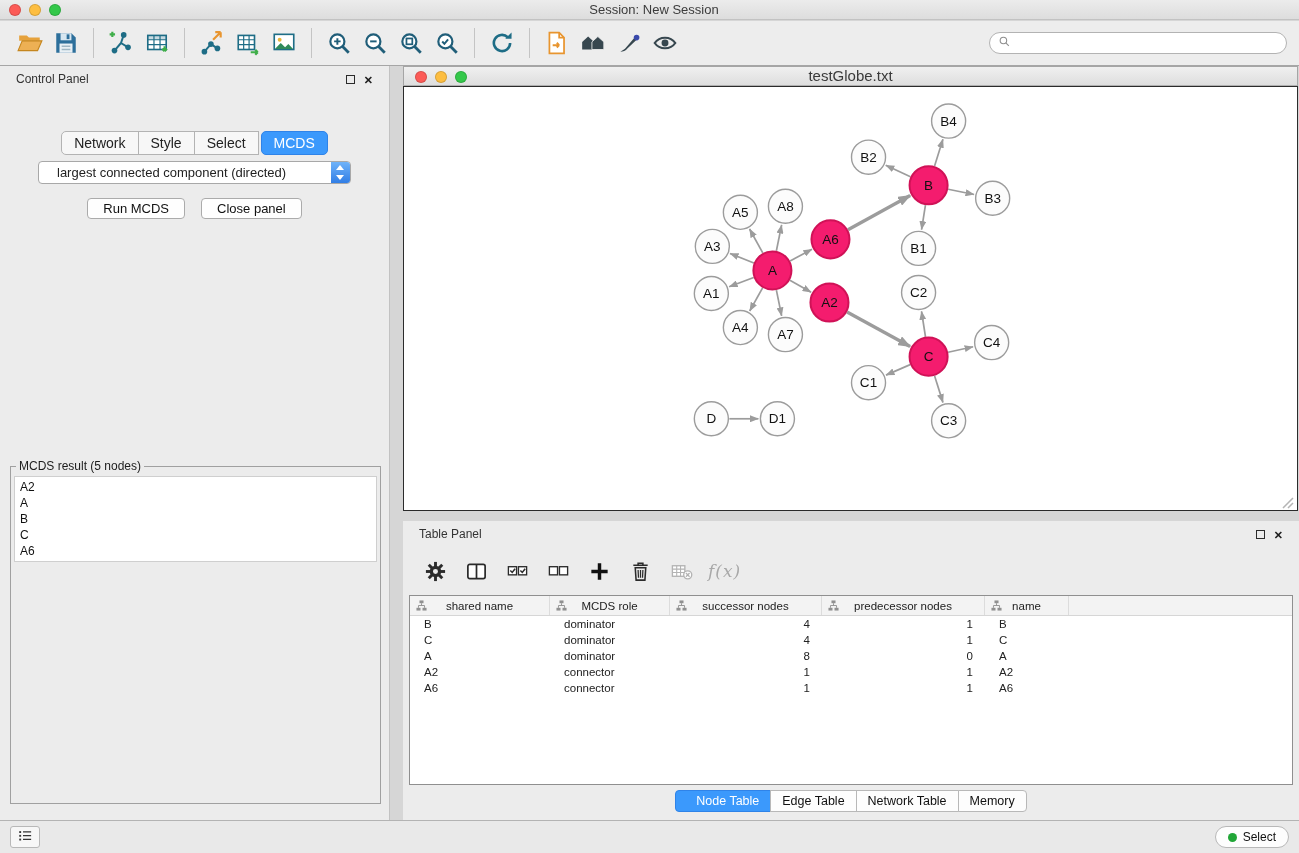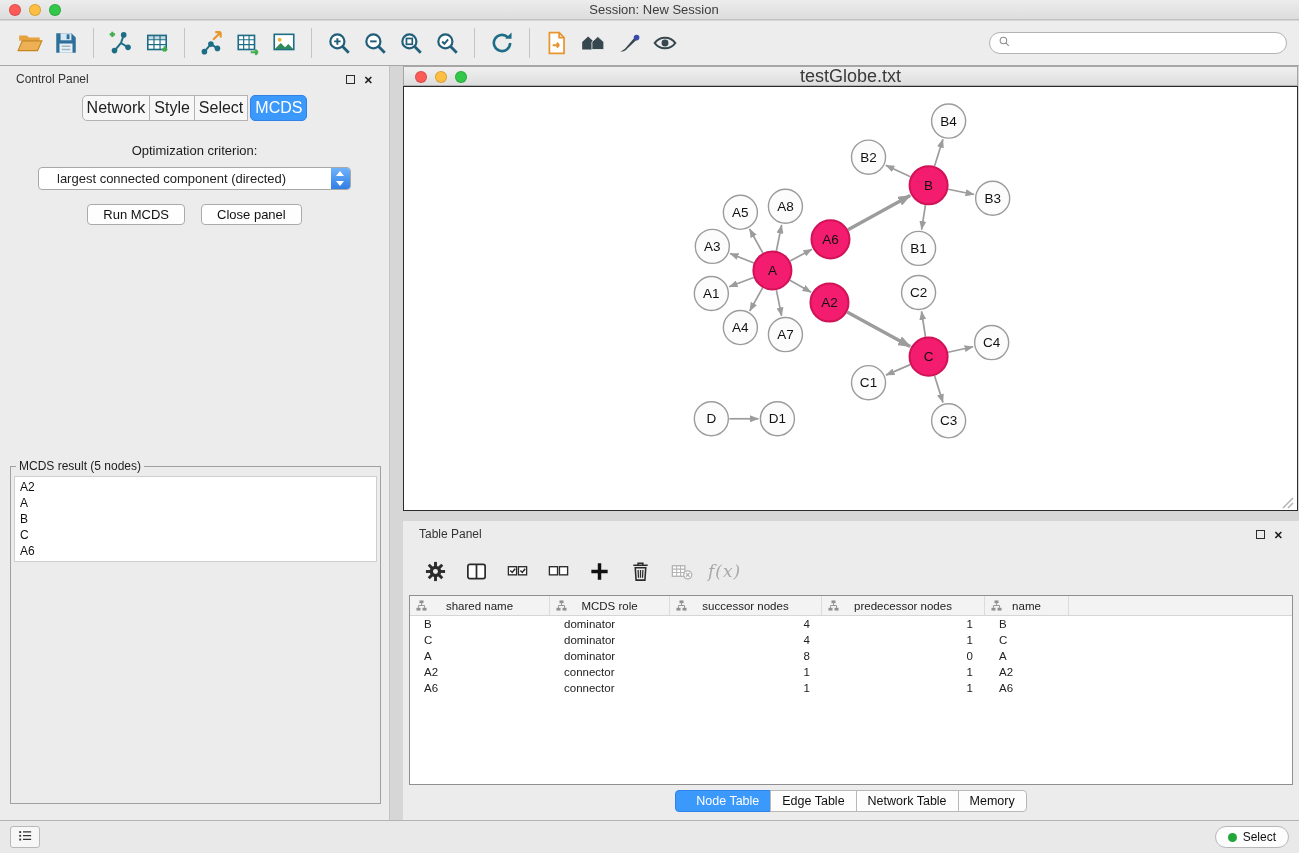--- a/index.html
+++ b/index.html
@@ -29,21 +29,21 @@
   .control-panel { position:absolute; left:0; top:66px; width:390px; height:754px; background:#ececec;
     border-right:1px solid #c2c2c2; display:flex; flex-direction:column; }
   .panel-header { height:26px; display:flex; align-items:center; padding:0 16px;text-align:right; }
   .panel-header .panel-title { font-size:12px; color:#333; }
   .panel-ctrls { margin-left:auto; display:flex; align-items:center; gap:9px; }
   .float-box { width:9px; height:9px; border:1.6px solid #2b2b2b; display:inline-block; }
   .close-x { font-size:15px; font-weight:bold; color:#1c1c1c; line-height:10px; }
   .close-x::before { content:"\2715"; font-size:11px; }
 
   .cp-tabs { display:flex; justify-content:center; margin:3px 0 6px 0; }
-  .cp-tab { padding:3px 4px; font-size:16px; background:#f7f7f7; border:1px solid #b3b3b3; margin-left:-1px; color:#222; }
+  .cp-tab { padding:3px 12px; font-size:14px; background:#f7f7f7; border:1px solid #b3b3b3; margin-left:-1px; color:#222;margin-top:36px; }
   .cp-tab:first-child { border-radius:5px 0 0 5px; margin-left:0; }
   .cp-tab.active { background:#3b99fc; border-color:#2f83e8; color:#fff; border-radius:5px; margin-left:2px; }
 
   .opt-label { text-align:center; font-size:13px; margin:16px 0 9px 0; color:#1c1c1c; }
   .dropdown { margin:0 auto; width:313px; height:23px; background:#fff; border:1px solid #a8a8a8; border-radius:4px;
     display:flex; align-items:center; font-size:13px; padding-left:8px; overflow:hidden; }
   .dropdown .dd-text { white-space:nowrap;padding-left:10px; }
   .stepper { margin-left:auto; width:19px; height:23px; background:linear-gradient(#72b5fa,#2e7ce5);
     border-radius:0 3px 3px 0; position:relative; flex:0 0 19px; }
   .stepper::before, .stepper::after { content:""; position:absolute; left:5px; border-left:4.5px solid transparent; border-right:4.5px solid transparent; }
@@ -55,21 +55,21 @@
 
   .result-fieldset { margin:auto 8px 16px 10px; height:345px; border:1px solid #a0a0a0; padding:3px; background:#ececec; }
   .result-fieldset legend { font-size:12px; padding:0 3px; margin-left:2px; color:#1c1c1c; }
   .result-inner { width:100%; height:100%; background:#fff; border:1px solid #cfcfcf; overflow:auto; padding:2px 5px; }
   .result-item { font-size:12px; line-height:16px; color:#111; }
 
   
   .net-window { position:absolute; left:403px; top:66px; width:895px; height:445px; }
   .nw-titlebar { position:relative; height:20px; background:linear-gradient(#f0f0f0,#dedede);
     border:1px solid #a5a5a5; border-bottom:1px solid #b0b0b0; }
-  .nw-titlebar .title { text-align:center; font-size:18px; line-height:18px; color:#3a3a3a; }
+  .nw-titlebar .title { text-align:center; font-size:15px; line-height:18px; color:#3a3a3a; }
   .nw-canvas { position:absolute; top:20px; left:0; right:0; bottom:0; background:#fff; border:1.5px solid #2b2b2b; }
   .nw-canvas svg { display:block; width:100%; height:100%; }
   #net-svg text { font-family:"Liberation Sans",sans-serif; }
 
   
   .table-panel { position:absolute; left:403px; top:521px; width:896px; height:299px; background:#ececec; }
   .tp-toolbar { height:48px; display:flex; align-items:center; padding-left:18px; gap:13px; }
   .tp-btn { width:28px; height:28px; display:flex; align-items:center; justify-content:center; }
   .tp-btn svg { width:23px; height:23px; }
   .tp-btn.fx { width:auto; font-family:"DejaVu Serif",serif; font-style:italic; font-size:17px; color:#a8a8a8; letter-spacing:1px; }
@@ -251,21 +251,20 @@
       <span class="float-box"></span>
       <span class="close-x"></span>
     </span>
   </div>
   <div class="cp-tabs" id="cp-tabs">
       <div class="cp-tab">Network</div>
       <div class="cp-tab">Style</div>
       <div class="cp-tab">Select</div>
       <div class="cp-tab active">MCDS</div>
     </div>
-  <div class="opt-label">Optimization criterion:</div>
   <div class="dropdown">
     <span class="dd-text">largest connected component (directed)</span>
     <span class="stepper"></span>
   </div>
   <div class="cp-buttons">
     <button class="cp-btn">Run MCDS</button>
     <button class="cp-btn">Close panel</button>
   </div>
   <fieldset class="result-fieldset">
     <legend>MCDS result (5 nodes)</legend>

